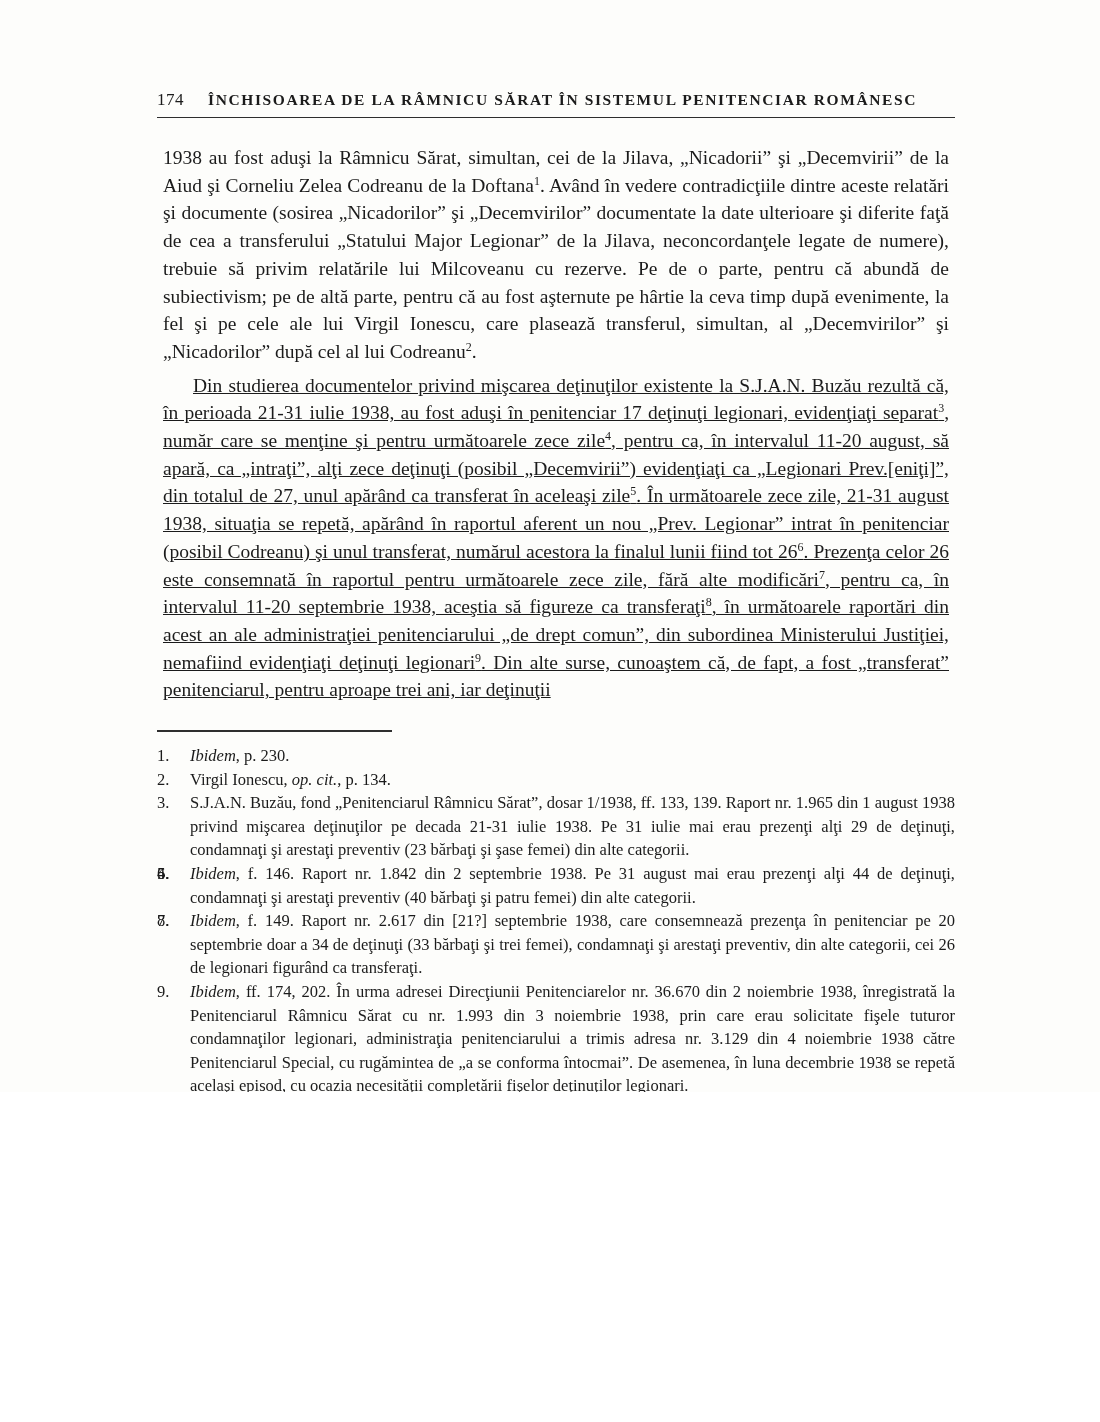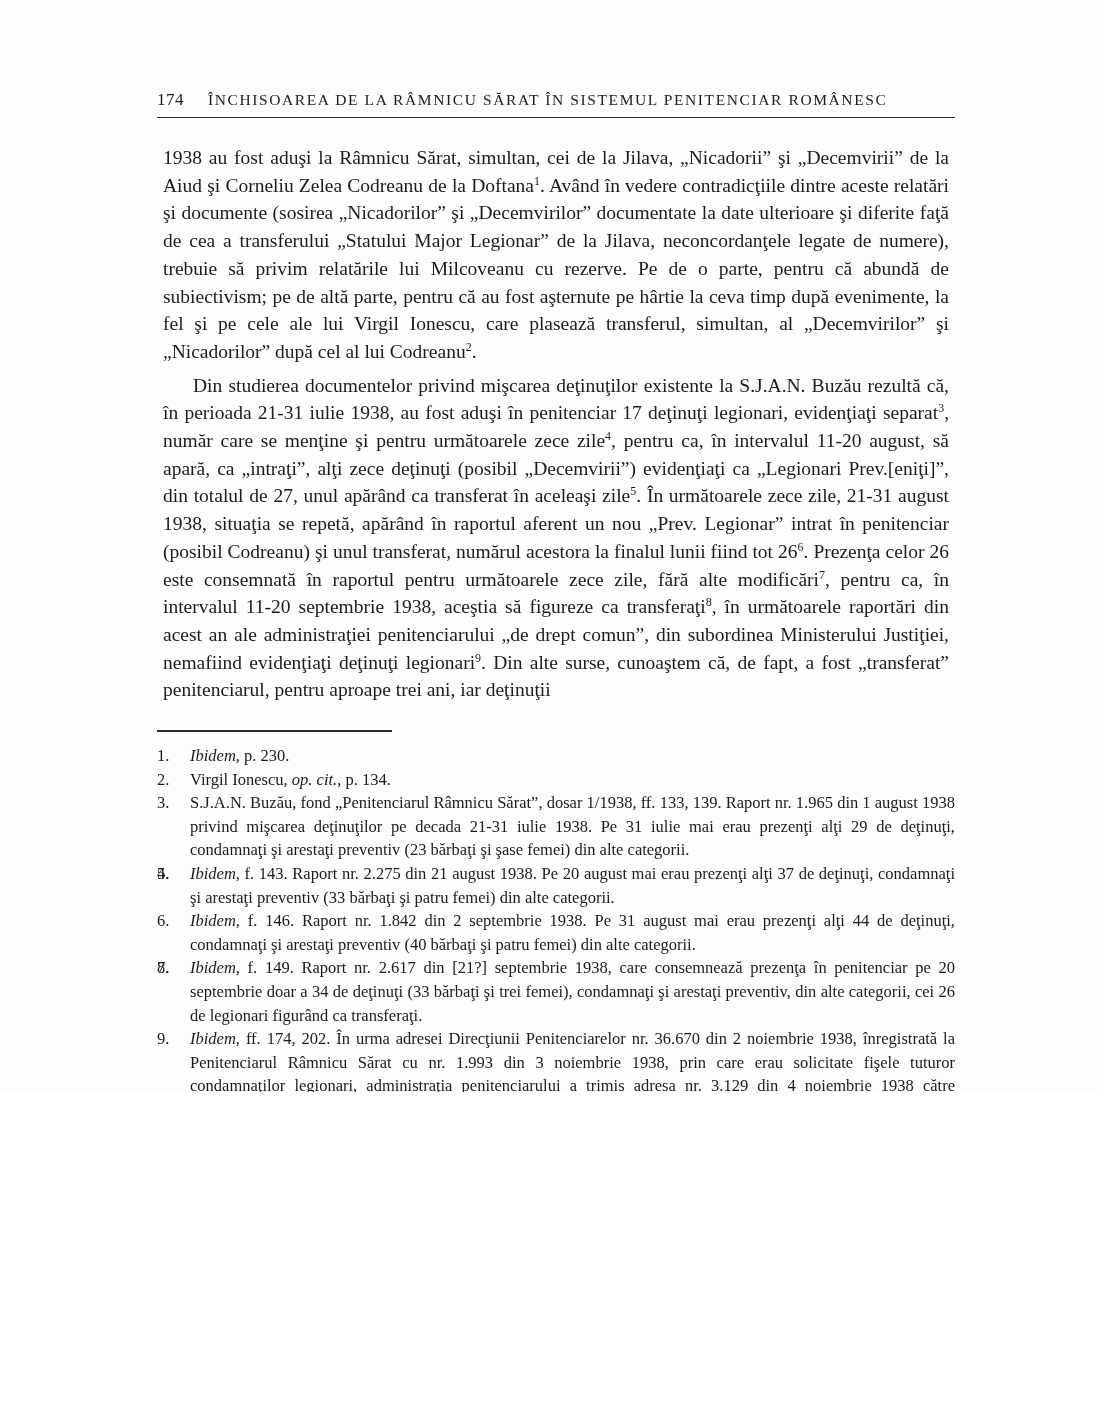--- a/index.html
+++ b/index.html
@@ -14,29 +14,29 @@
     padding: 90px 145px 60px 157px;
     overflow: hidden;
   }
   .page-header {
     display: flex;
     align-items: baseline;
     border-bottom: 1.5px solid #2e2e2e;
     padding-bottom: 7px;
   }
   .page-number { font-size: 17px; letter-spacing: 0.5px; flex: 0 0 auto; }
-  .running-title { font-size: 15.5px; letter-spacing: 1.6px; margin-left: 24px; white-space: nowrap; }
+  .running-title { font-size: 15.5px; letter-spacing: 1.6px; margin-left: 24px; white-space: nowrap; font-weight: bold; }
   .body-text {
     margin-top: 26px;
     text-align: justify;
     font-size: 19.5px;
     line-height: 27.7px;
   }
   .para { margin: 6px; }
-  .para.indent { text-indent: 30px; }
+  .para.indent { text-indent: 30px; text-decoration: underline; }
   sup.fn-ref { font-size: 12px; line-height: 0; }
   .footnote-rule {
     width: 235px;
     border: 0;
     border-top: 2px solid #2e2e2e;
     margin: 26px 0 12px 0;
   }
   .footnotes {
     font-size: 16.5px;
     line-height: 23.6px;
@@ -61,20 +61,20 @@
       <p class="para indent"><span>Din studierea documentelor privind mişcarea deţinuţilor existente la S.J.A.N. Buzău rezultă că, în perioada 21-31 iulie 1938, au fost aduşi în penitenciar 17 deţinuţi legionari, evidenţiaţi separat</span><sup class="fn-ref">3</sup><span>, număr care se menţine şi pentru următoarele zece zile</span><sup class="fn-ref">4</sup><span>, pentru ca, în intervalul 11-20 august, să apară, ca „intraţi”, alţi zece deţinuţi (posibil „Decemvirii”) evidenţiaţi ca „Legionari Prev.[eniţi]”, din totalul de 27, unul apărând ca transferat în aceleaşi zile</span><sup class="fn-ref">5</sup><span>. În următoarele zece zile, 21-31 august 1938, situaţia se repetă, apărând în raportul aferent un nou „Prev. Legionar” intrat în penitenciar (posibil Codreanu) şi unul transferat, numărul acestora la finalul lunii fiind tot 26</span><sup class="fn-ref">6</sup><span>. Prezenţa celor 26 este consemnată în raportul pentru următoarele zece zile, fără alte modificări</span><sup class="fn-ref">7</sup><span>, pentru ca, în intervalul 11-20 septembrie 1938, aceştia să figureze ca transferaţi</span><sup class="fn-ref">8</sup><span>, în următoarele raportări din acest an ale administraţiei penitenciarului „de drept comun”, din subordinea Ministerului Justiţiei, nemafiind evidenţiaţi deţinuţi legionari</span><sup class="fn-ref">9</sup><span>. Din alte surse, cunoaştem că, de fapt, a fost „transferat” penitenciarul, pentru aproape trei ani, iar deţinuţii</span></p>
     </main>
 
   <hr class="footnote-rule">
 
   <section class="footnotes">
       <div class="footnote"><span class="fn-num">1.</span><span><em>Ibidem</em><span>, p. 230.</span></span></div>
       <div class="footnote"><span class="fn-num">2.</span><span><span>Virgil Ionescu, </span><em>op. cit.</em><span>, p. 134.</span></span></div>
       <div class="footnote"><span class="fn-num">3.</span><span><span>S.J.A.N. Buzău, fond „Penitenciarul Râmnicu Sărat”, dosar 1/1938, ff. 133, 139. Raport nr. 1.965 din 1 august 1938 privind mişcarea deţinuţilor pe decada 21-31 iulie 1938. Pe 31 iulie mai erau prezenţi alţi 29 de deţinuţi, condamnaţi şi arestaţi preventiv (23 bărbaţi şi şase femei) din alte categorii.</span></span></div>
       <div class="footnote"><span class="fn-num">4.</span></div>
-      <div class="footnote"><span class="fn-num">5.</span><span><em>Ibidem</em><span>, f. 143. Raport nr. 2.275 din 21 august 1938. Pe 20 august mai erau prezenţi alţi 37 de deţinuţi, condamnaţi şi arestaţi preventiv (33 bărbaţi şi patru femei) din alte categorii.</span></span></div>
+      <div class="footnote"><span class="fn-num">5.</span></div>
       <div class="footnote"><span class="fn-num">6.</span><span><em>Ibidem</em><span>, f. 146. Raport nr. 1.842 din 2 septembrie 1938. Pe 31 august mai erau prezenţi alţi 44 de deţinuţi, condamnaţi şi arestaţi preventiv (40 bărbaţi şi patru femei) din alte categorii.</span></span></div>
       <div class="footnote"><span class="fn-num">7.</span></div>
       <div class="footnote"><span class="fn-num">8.</span><span><em>Ibidem</em><span>, f. 149. Raport nr. 2.617 din [21?] septembrie 1938, care consemnează prezenţa în penitenciar pe 20 septembrie doar a 34 de deţinuţi (33 bărbaţi şi trei femei), condamnaţi şi arestaţi preventiv, din alte categorii, cei 26 de legionari figurând ca transferaţi.</span></span></div>
       <div class="footnote"><span class="fn-num">9.</span><span><em>Ibidem</em><span>, ff. 174, 202. În urma adresei Direcţiunii Penitenciarelor nr. 36.670 din 2 noiembrie 1938, înregistrată la Penitenciarul Râmnicu Sărat cu nr. 1.993 din 3 noiembrie 1938, prin care erau solicitate fişele tuturor condamnaţilor legionari, administraţia penitenciarului a trimis adresa nr. 3.129 din 4 noiembrie 1938 către Penitenciarul Special, cu rugămintea de „a se conforma întocmai”. De asemenea, în luna decembrie 1938 se repetă acelaşi episod, cu ocazia necesităţii completării fişelor deţinuţilor legionari.</span></span></div>
     </section>
 
 </div>
 
 </body></html>

